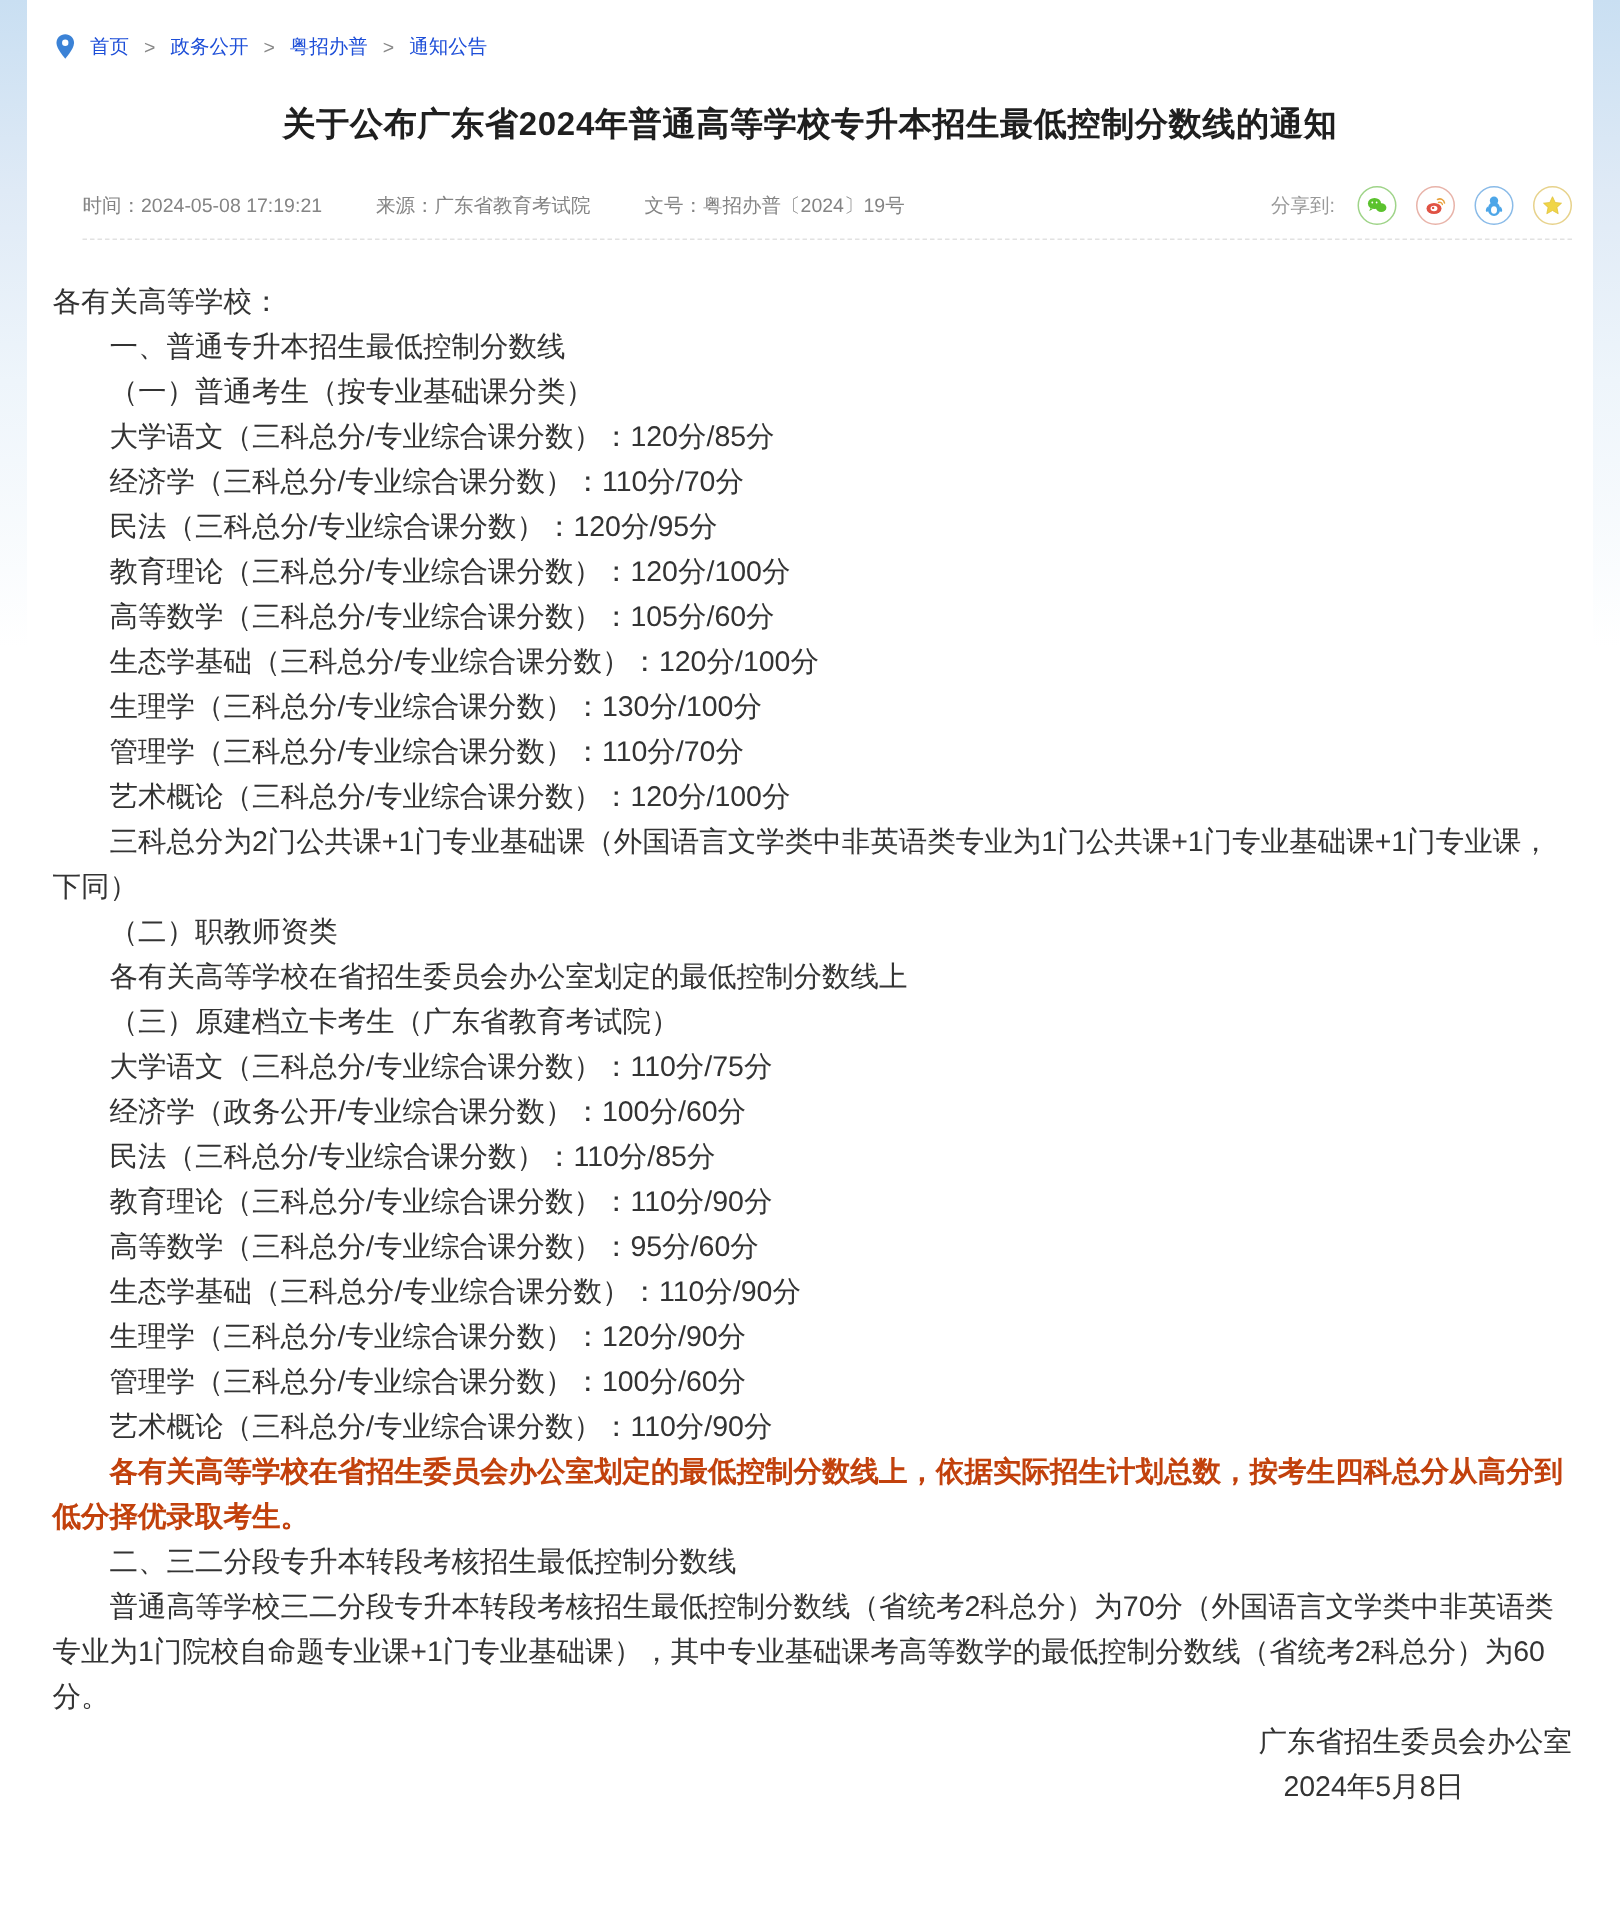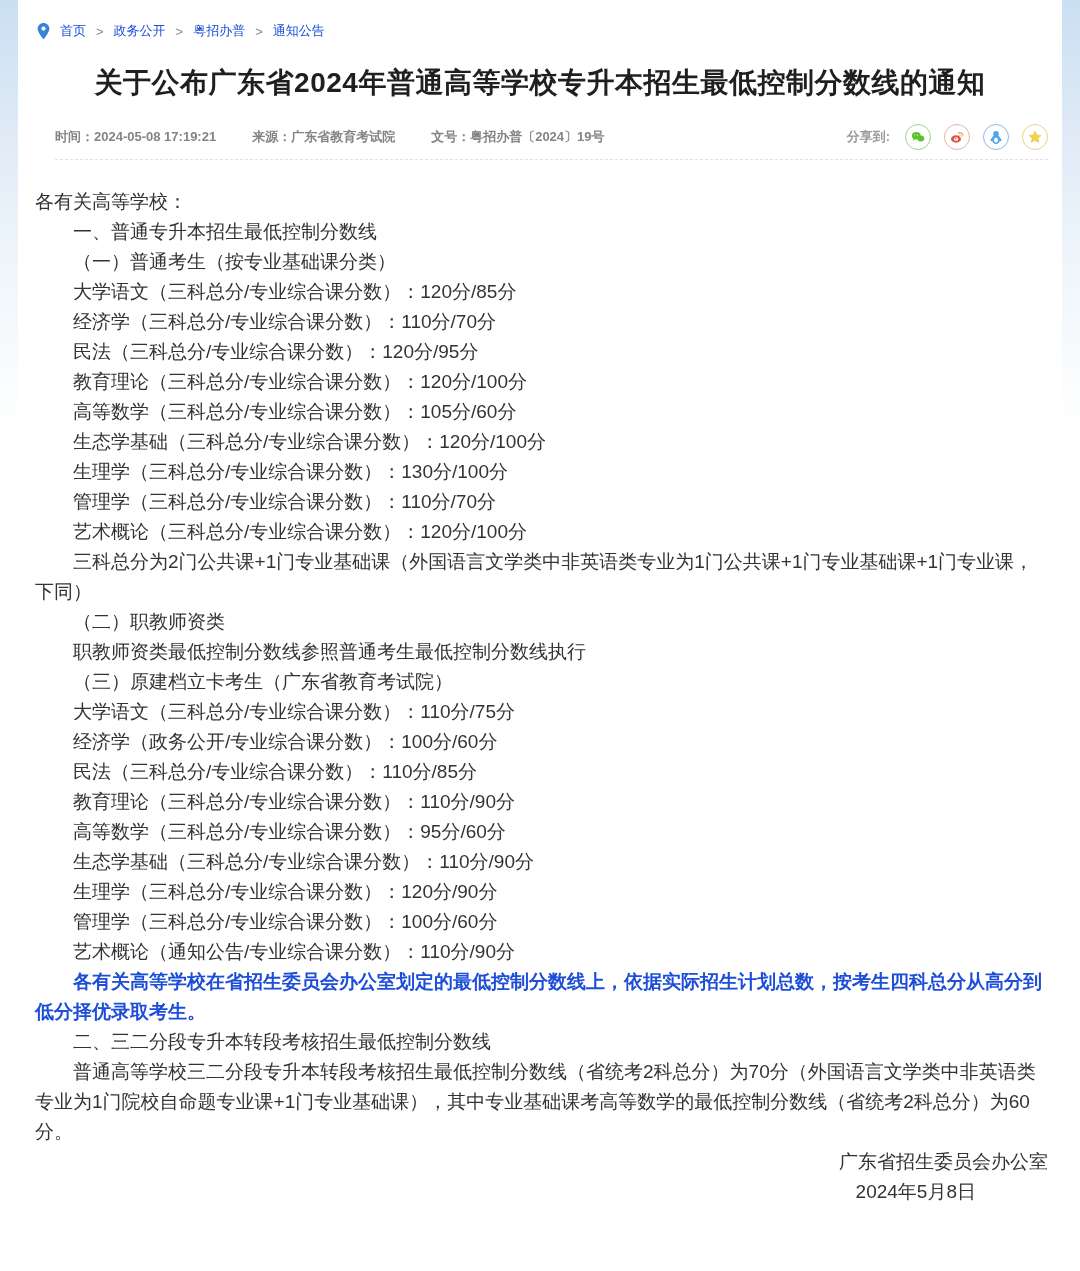--- a/index.html
+++ b/index.html
@@ -26,35 +26,34 @@
     padding: 8px 0 0 18px;
     font-size: 13px;
     color: #666;
   }
   .breadcrumb .pin { width: 15px; height: 18px; display: inline-block; }
   .crumb { color: #1d4ed8; cursor: pointer; }
   .crumb-sep { color: #888; margin: 0 1px; }
   
   .article-title {
     text-align: center;
-    font-size: 28px;
+    font-size: 22px;
     font-weight: 700;
     color: #1f1f1f;
     letter-spacing: 0.5px;
     margin: 27px 40px 0 40px;
     line-height: 32px;
   }
   
   .meta-row {
     display: flex;
     align-items: center;
     margin: 25px 14px 0 37px;
     font-size: 13px;
     color: #848484;
-    font-weight: bold;
   }
   .meta-item { margin-right: 36px; white-space: nowrap; }
   .share-bar { margin-left: auto; display: flex; align-items: center; gap: 13px; }
   .share-label { color: #999; margin-right: 2px; }
   .share-btn {
     width: 26px; height: 26px;
     border-radius: 50%;
     background: #fff;
     display: flex; align-items: center; justify-content: center;
     cursor: pointer;
@@ -71,21 +70,21 @@
   
   .article-body {
     padding: 27px 14px 0 17px;
     font-size: 19px;
     line-height: 30px;
     color: #333;
     font-family: "Liberation Sans", "DejaVu Sans", sans-serif;
   }
   .line, .para { min-height: 30px; }
   .indent { text-indent: 2em; }
-  .bold { font-weight: 700; color: #1d4ed8; }
+  .bold { font-weight: 700; color: #c2410c; }
   .right { text-align: right; }
   .date-line { padding-right: 72px; }
 </style>
 </head>
 <body>
 
 <div class="page-card">
 
   <div class="breadcrumb">
     <span class="pin">
@@ -155,31 +154,31 @@
     <div class="line indent">经济学（三科总分/专业综合课分数）：110分/70分</div>
     <div class="line indent">民法（三科总分/专业综合课分数）：120分/95分</div>
     <div class="line indent">教育理论（三科总分/专业综合课分数）：120分/100分</div>
     <div class="line indent">高等数学（三科总分/专业综合课分数）：105分/60分</div>
     <div class="line indent">生态学基础（三科总分/专业综合课分数）：120分/100分</div>
     <div class="line indent">生理学（三科总分/专业综合课分数）：130分/100分</div>
     <div class="line indent">管理学（三科总分/专业综合课分数）：110分/70分</div>
     <div class="line indent">艺术概论（三科总分/专业综合课分数）：120分/100分</div>
     <div class="para indent">三科总分为2门公共课+1门专业基础课（外国语言文学类中非英语类专业为1门公共课+1门专业基础课+1门专业课，下同）</div>
     <div class="line indent">（二）职教师资类</div>
-    <div class="line indent">职教师资类最低控制分数线参照普通考生最低控制分数线执行</div>
+    <div class="line indent">各有关高等学校在省招生委员会办公室划定的最低控制分数线上</div>
     <div class="line indent">（三）原建档立卡考生（广东省教育考试院）</div>
     <div class="line indent">大学语文（三科总分/专业综合课分数）：110分/75分</div>
     <div class="line indent">经济学（政务公开/专业综合课分数）：100分/60分</div>
     <div class="line indent">民法（三科总分/专业综合课分数）：110分/85分</div>
     <div class="line indent">教育理论（三科总分/专业综合课分数）：110分/90分</div>
     <div class="line indent">高等数学（三科总分/专业综合课分数）：95分/60分</div>
     <div class="line indent">生态学基础（三科总分/专业综合课分数）：110分/90分</div>
     <div class="line indent">生理学（三科总分/专业综合课分数）：120分/90分</div>
     <div class="line indent">管理学（三科总分/专业综合课分数）：100分/60分</div>
-    <div class="line indent">艺术概论（通知公告/专业综合课分数）：110分/90分</div>
+    <div class="line indent">艺术概论（三科总分/专业综合课分数）：110分/90分</div>
     <div class="para indent bold">各有关高等学校在省招生委员会办公室划定的最低控制分数线上，依据实际招生计划总数，按考生四科总分从高分到低分择优录取考生。</div>
     <div class="line indent">二、三二分段专升本转段考核招生最低控制分数线</div>
     <div class="para indent">普通高等学校三二分段专升本转段考核招生最低控制分数线（省统考2科总分）为70分（外国语言文学类中非英语类专业为1门院校自命题专业课+1门专业基础课），其中专业基础课考高等数学的最低控制分数线（省统考2科总分）为60分。</div>
     <div class="line right">广东省招生委员会办公室</div>
     <div class="line right date-line">2024年5月8日</div>
   </div>
 
 </div>
 
 </body></html>

